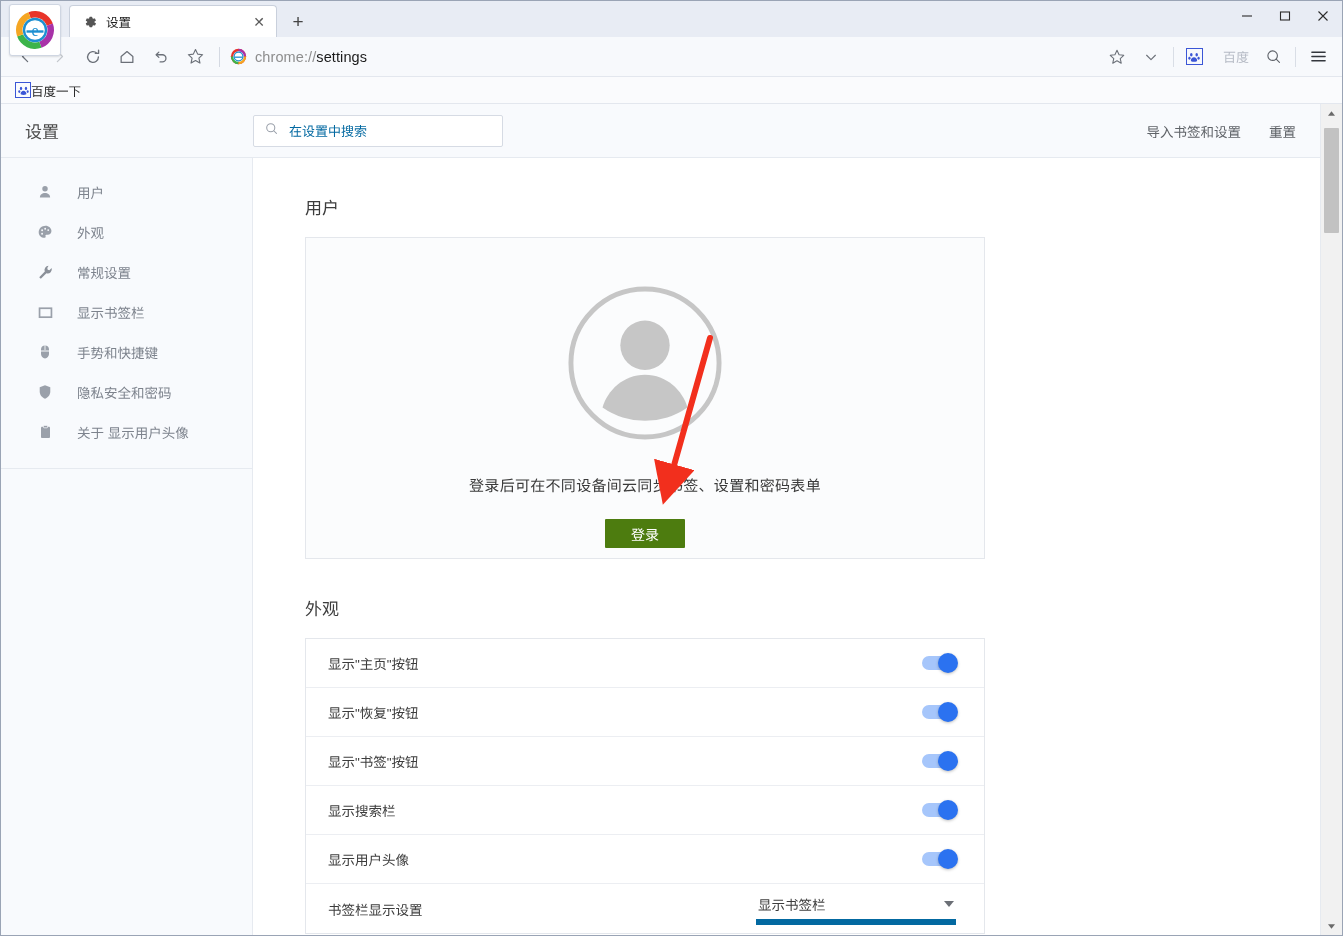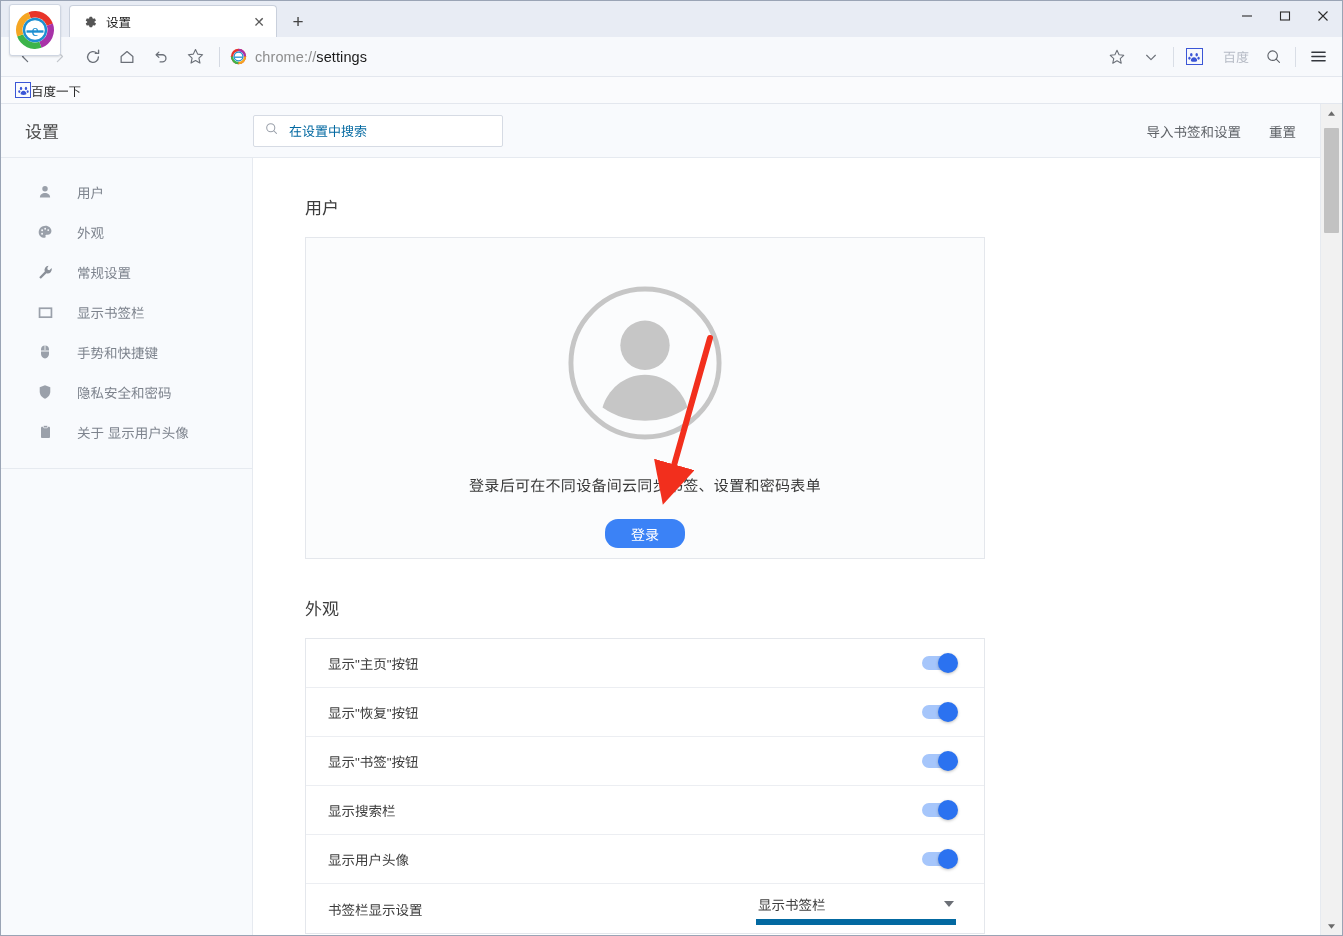--- a/index.html
+++ b/index.html
@@ -99,23 +99,23 @@
 
   
   .content { flex: 1; overflow: hidden; background: #fff; position: relative; padding-left: 52px; }
   .sec-title { font-size: 17px; color: #3c3c3c; margin-top: 36px; margin-bottom: 18px; }
   .card { width: 680px; border: 1px solid #e4e7ec; background: #fbfcfd; }
 
   .user-card { height: 322px; display: flex; flex-direction: column; align-items: center;
                justify-content: flex-start; padding-top: 46px; position: relative; }
   .avatar { width: 158px; height: 158px; }
   .user-desc { font-size: 15px; color: #3a3a3a; margin-top: 32px; letter-spacing: .3px; }
-  .login-btn { margin-top: 24px; width: 80px; height: 29px; background: #3b82f6; color: #fff;
+  .login-btn { margin-top: 24px; width: 80px; height: 29px; background: #4d7c0f; color: #fff;
                font-size: 14px; display:flex; align-items:center; justify-content:center; border:none;
-               border-radius: 13px; font-family: inherit; }
+               border-radius: 1px; font-family: inherit; }
 
   .appear-card { background: #fff; }
   .row { height: 49px; display: flex; align-items: center; padding: 0 28px 0 22px; border-bottom: 1px solid #eceef2; }
   .row:last-child { border-bottom: none; }
   .row-label { font-size: 13.5px; color: #3c3c3c; }
   .row-right { margin-left: auto; display: flex; align-items: center; }
 
   .toggle { width: 34px; height: 14px; border-radius: 7px; background: #a6c6fb; position: relative; }
   .toggle .knob { position: absolute; right: -2px; top: -3px; width: 20px; height: 20px;
                   border-radius: 50%; background: #2b72f0; box-shadow: 0 1px 3px rgba(0,0,0,.25); }

